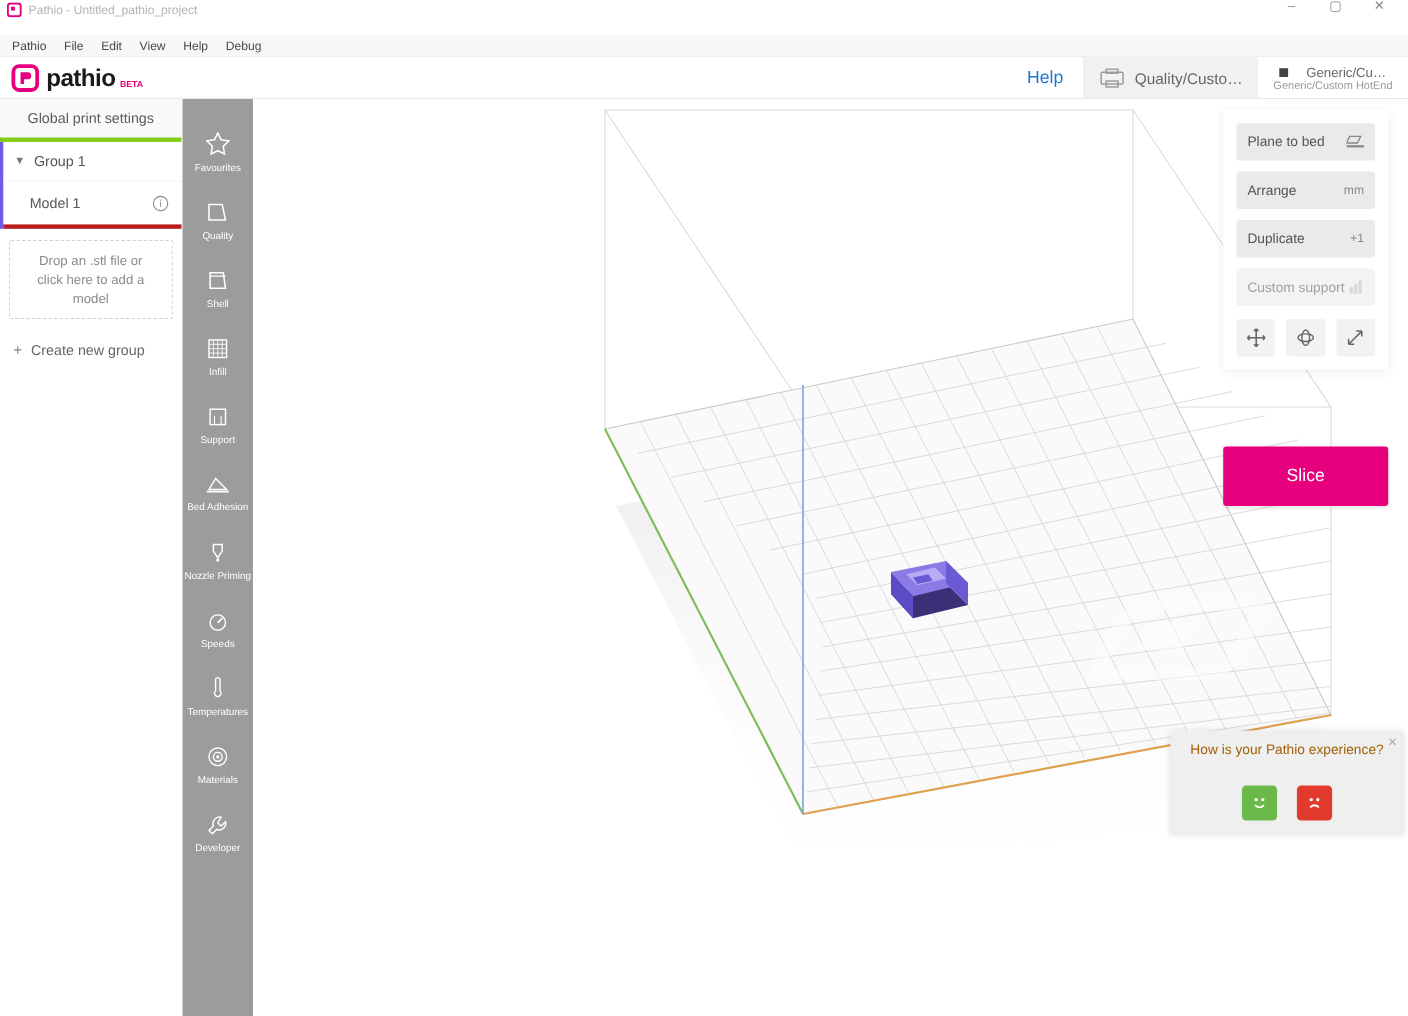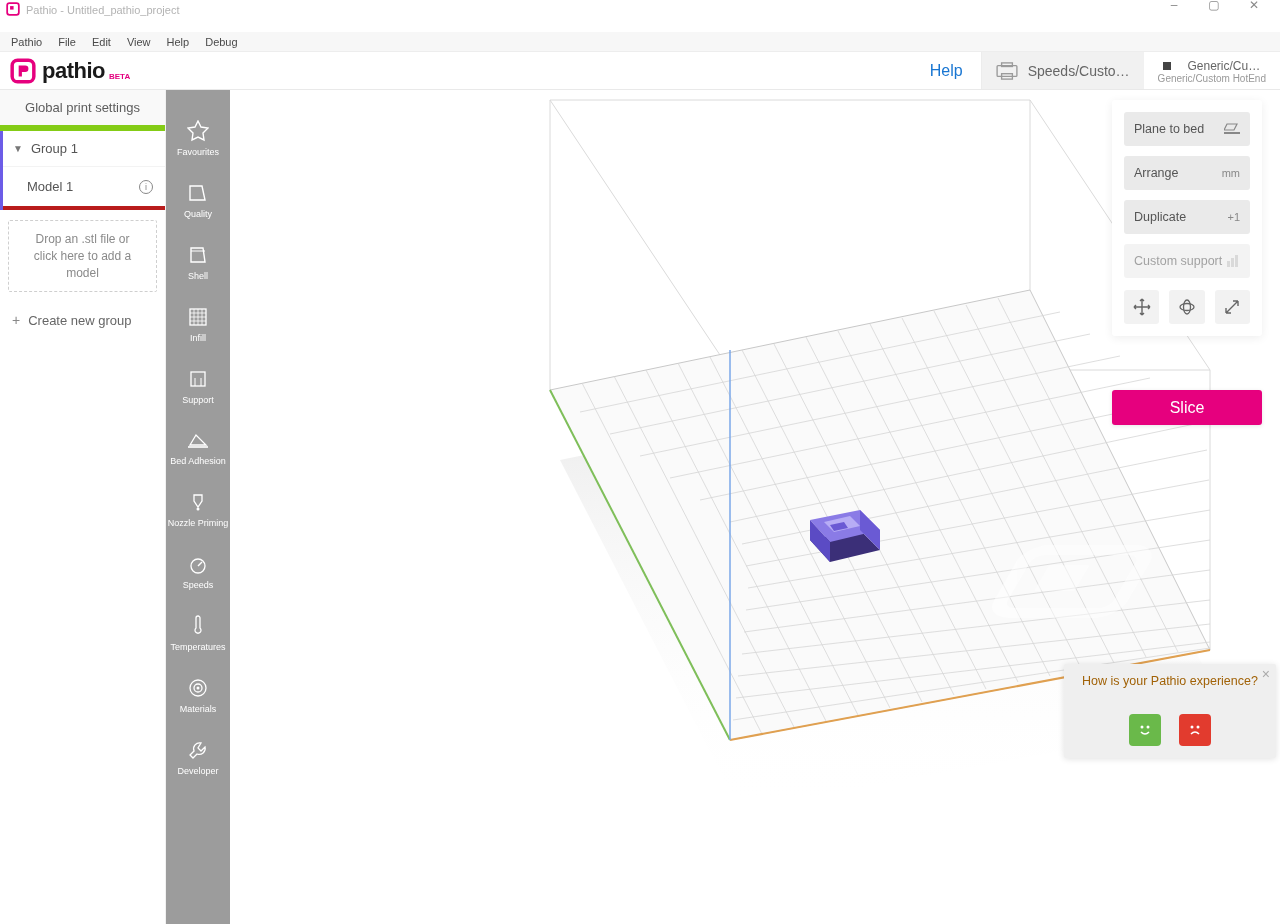--- a/index.html
+++ b/index.html
@@ -29,21 +29,21 @@
   .extruder-dd { display:flex; flex-direction: column; justify-content:center; align-items:center; background:#fff; border-top:2px solid #fff; padding:2px 14px; }
   .extruder-dd .top { font-size:12px; color:#666; display:flex; align-items:center; gap:16px;}
   .extruder-dd .dot { width:8px; height:8px; background:#444; display:inline-block;}
   .extruder-dd .sub { font-size:10px; color:#999;}
 
   
   .main { display:flex; height: calc(924px - 22px - 20px - 38px); position: relative; }
 
   
   .left-panel { width: 166px; background:#fff; border-right:1px solid #f1f1f1; display:flex; flex-direction:column;}
-  .lp-header { text-align:center; font-size:13px; color:#5c5c5c; padding:10px 0; background:#f9f9f9; border-bottom:6px solid #84cc16;}
+  .lp-header { text-align:center; font-size:13px; color:#5c5c5c; padding:10px 0; background:#f9f9f9; border-bottom:4px solid #84cc16;}
   .lp-group { border-left:3px solid #6c5ce7; }
   .lp-group-row { display:flex; align-items:center; gap:8px; padding:10px 10px; font-size:13px; color:#555; border-bottom:1px solid #f3f3f3; cursor:pointer;}
   .lp-group-row .chev { font-size:10px; color:#777;}
   .lp-model-row { display:flex; align-items:center; justify-content:space-between; padding:12px 12px 12px 24px; font-size:13px; color:#555; border-bottom:4px solid #b91c1c; cursor:pointer;}
   .lp-model-row .info { width:14px; height:14px; border:1.2px solid #888; border-radius:50%; display:inline-flex; align-items:center; justify-content:center; font-size:9px; color:#888;}
   .drop-box { margin:10px 8px; border:1px dashed #cfcfcf; border-radius:2px; padding:10px; text-align:center; font-size:12px; color:#8a8a8a; line-height:1.4; cursor:pointer; }
   .create-group { display:flex; align-items:center; gap:8px; padding:10px 12px; font-size:13px; color:#666; cursor:pointer;}
   .create-group .plus { font-size:14px; color:#888;}
 
   
@@ -57,21 +57,21 @@
 
   .buildvol { position:absolute; left:280px; top:0; }
 
   
   .right-panel { position:absolute; right: 18px; top: 10px; width: 150px; background:#fff; box-shadow: 0 2px 10px rgba(0,0,0,0.07); border-radius:3px; padding:12px; display:flex; flex-direction:column; gap:10px;}
   .rp-btn { background:#eaeaea; border:none; border-radius:3px; height:34px; display:flex; align-items:center; justify-content:space-between; padding:0 10px; font-size:12.5px; color:#555; cursor:pointer;}
   .rp-btn.disabled { opacity:0.55; cursor:default;}
   .rp-btn .sub { font-size:11px; color:#888;}
   .rp-icons { display:flex; gap:10px; justify-content:space-between; margin-top:2px;}
   .rp-icons .ic { width:38px; height:34px; background:#f2f2f2; border-radius:3px; display:flex; align-items:center; justify-content:center; color:#666; cursor:pointer;}
-  .slice-btn { position:absolute; right:18px; top:300px; width:150px; height:35px; background:#e6007e; color:#fff; border:none; border-radius:3px; font-size:16px; font-weight:500; cursor:pointer; box-shadow:0 1px 4px rgba(0,0,0,0.1);}
+  .slice-btn { position:absolute; right:18px; top:316px; width:150px; height:54px; background:#e6007e; color:#fff; border:none; border-radius:3px; font-size:16px; font-weight:500; cursor:pointer; box-shadow:0 1px 4px rgba(0,0,0,0.1);}
 
   
   .feedback { position:absolute; right:4px; bottom:176px; width:212px; background:#efefef; border-radius:2px; box-shadow:0 1px 6px rgba(0,0,0,0.12); padding:10px 12px 12px;}
   .feedback .close { position:absolute; right:6px; top:2px; color:#aaa; font-size:14px; cursor:pointer;}
   .feedback .q { font-size:12.5px; color:#a16207; text-align:center; margin-bottom:26px;}
   .feedback .faces { display:flex; justify-content:center; gap:18px;}
   .face { width:32px; height:32px; border-radius:4px; display:flex; align-items:center; justify-content:center; color:#fff; font-size:18px; cursor:pointer;}
   .face.happy { background:#6ab94a;}
   .face.sad { background:#e23b2e;}
 
@@ -110,21 +110,21 @@
     <span class="logo-beta">BETA</span>
   </div>
   <div class="spacer"></div>
   <div class="help">Help</div>
   <div class="printer-dd">
     <svg class="p-icon" viewBox="0 0 24 20">
         <rect x="1" y="4" width="22" height="12" rx="1" fill="none" stroke="#9a9a9a" stroke-width="1.5"></rect>
         <rect x="6" y="1" width="12" height="4" fill="none" stroke="#9a9a9a" stroke-width="1.5"></rect>
         <rect x="6" y="13" width="12" height="6" fill="none" stroke="#9a9a9a" stroke-width="1.5"></rect>
       </svg>
-    <span class="p-text">Speeds/Custo…</span>
+    <span class="p-text">Quality/Custo…</span>
   </div>
   <div class="extruder-dd">
     <span class="top">
         <span class="dot"></span>
         <span>Generic/Cu…</span>
       </span>
     <span class="sub">Generic/Custom HotEnd</span>
   </div>
 </div>
 

